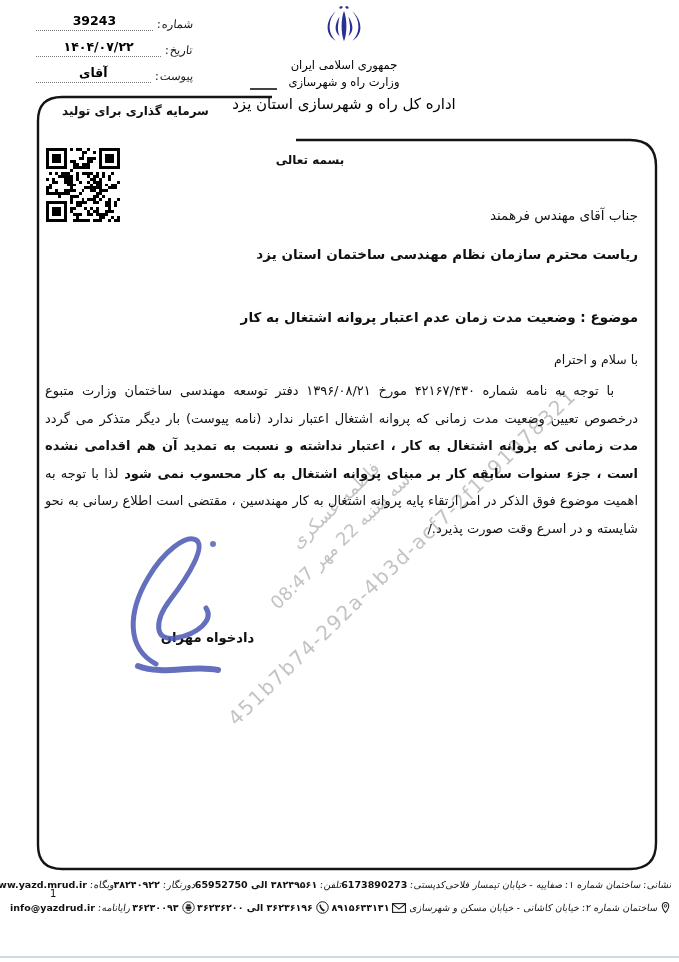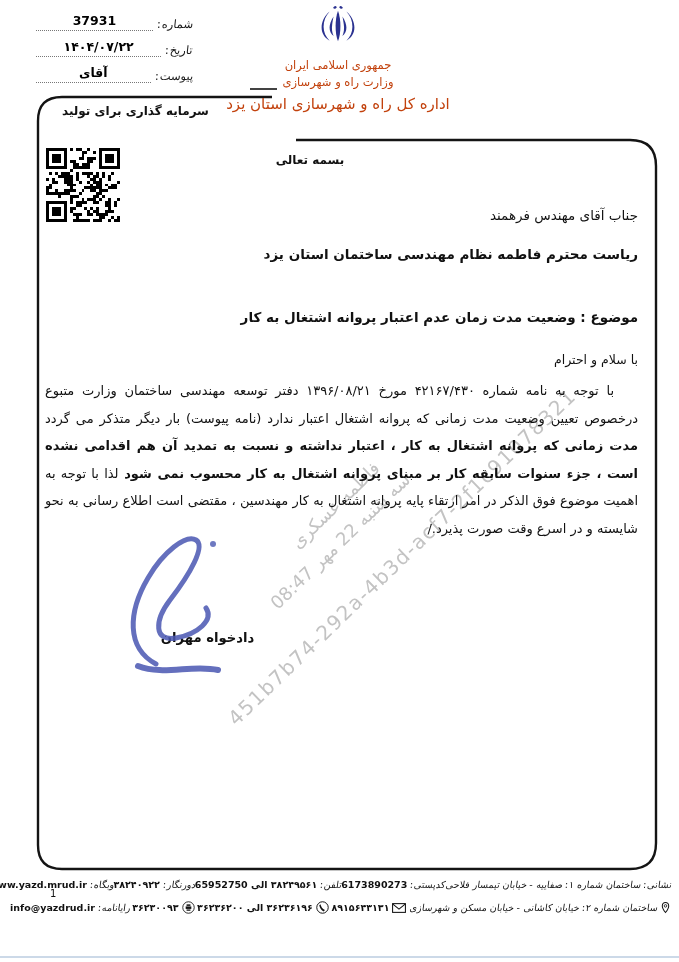--- a/index.html
+++ b/index.html
@@ -13,21 +13,21 @@
   svg.border-svg { position:absolute; inset:0; z-index:2; pointer-events:none; }
 
   
   .meta-block { left:36px; top:10px; width:156px; direction:rtl; z-index:3; }
   .meta-row { display:flex; align-items:flex-end; margin-bottom:5px; }
   .meta-label { font-style:italic; font-size:11.5px; color:#1a1a1a; white-space:nowrap; padding-left:4px; transform:skewX(8deg); }
   .meta-line { flex:1; border-bottom:1px dotted #777; text-align:center; padding-bottom:1px; min-height:15px; }
   .meta-value { font-weight:bold; font-size:12.5px; color:#000; }
 
   
-  .gov-header { left:216px; top:4px; width:244px; text-align:center; direction:rtl; z-index:3; color:#c2410c; }
+  .gov-header { left:222px; top:4px; width:244px; text-align:center; direction:rtl; z-index:3; color:#000000; }
   .gov-line1 { font-size:11.5px; margin-top:2px; white-space:nowrap; }
   .gov-line2 { font-size:11.5px; margin-top:3px; white-space:nowrap; }
   .gov-line3 { font-size:15px;  margin-top:6px; white-space:nowrap; font-weight:400; }
 
   .slogan { left:62px; top:104px; font-size:12px; font-weight:bold; direction:rtl; z-index:3; letter-spacing:0.5px; }
 
   .qr { left:46px; top:148px; width:74px; height:74px; z-index:3; }
 
   .bismillah { left:258px; top:153px; width:104px; text-align:center; font-weight:bold; font-size:12px; direction:rtl; z-index:3; }
 
@@ -77,21 +77,21 @@
     <line x1="250" y1="89" x2="277" y2="89" stroke="#141414" stroke-width="1.6"></line>
   </svg>
 
   <span class="wm wm-name">فاطمه عسکری</span>
   <span class="wm wm-datetime">سه شنبه 22 مهر 08:47</span>
   <span class="wm wm-uuid">451b7b74-292a-4b3d-acf7-2f1c91078321</span>
 
   <div class="abs meta-block">
     <div class="meta-row">
       <span class="meta-label">شماره:</span>
-      <span class="meta-line"><span class="meta-value">37931</span></span>
+      <span class="meta-line"><span class="meta-value">39243</span></span>
     </div>
     <div class="meta-row">
       <span class="meta-label">تاریخ:</span>
       <span class="meta-line"><span class="meta-value">۱۴۰۴/۰۷/۲۲</span></span>
     </div>
     <div class="meta-row">
       <span class="meta-label">پیوست:</span>
       <span class="meta-line"><span class="meta-value">آقای</span></span>
     </div>
   </div>
@@ -311,21 +311,21 @@
         <rect x="18" y="0" width="7" height="7" fill="#000"></rect>
         <rect x="19" y="1" width="5" height="5" fill="#fff"></rect>
         <rect x="20" y="2" width="3" height="3" fill="#000"></rect>
         <rect x="0" y="18" width="7" height="7" fill="#000"></rect>
         <rect x="1" y="19" width="5" height="5" fill="#fff"></rect>
         <rect x="2" y="20" width="3" height="3" fill="#000"></rect>
       </svg></div>
 
   <div class="abs bismillah">بسمه تعالی</div>
   <div class="rtl-right recipient1">جناب آقای مهندس فرهمند</div>
-  <div class="rtl-right recipient2">ریاست محترم فاطمه نظام مهندسی ساختمان استان یزد</div>
+  <div class="rtl-right recipient2">ریاست محترم سازمان نظام مهندسی ساختمان استان یزد</div>
   <div class="rtl-right subject">موضوع : وضعیت مدت زمان عدم اعتبار پروانه اشتغال به کار</div>
   <div class="rtl-right salutation">با سلام و احترام</div>
 
   <div class="abs body-par"><span>با توجه به نامه شماره ۴۲۱۶۷/۴۳۰  مورخ ۱۳۹۶/۰۸/۲۱ دفتر توسعه مهندسی ساختمان وزارت متبوع درخصوص تعیین وضعیت مدت زمانی که پروانه اشتغال اعتبار ندارد (نامه پیوست) بار دیگر متذکر می گردد </span><b>مدت زمانی که پروانه اشتغال به کار ، اعتبار نداشته و نسبت به تمدید آن هم اقدامی نشده است ، جزء سنوات سابقه کار بر مبنای پروانه اشتغال به کار محسوب نمی شود </b><span>لذا با توجه به اهمیت موضوع فوق الذکر در امر ارتقاء پایه پروانه اشتغال به کار مهندسین ، مقتضی است اطلاع رسانی به نحو شایسته و در اسرع وقت صورت پذیرد./</span></div>
 
   <span class="abs sig-svg">
     <svg width="130" height="160" viewBox="0 0 130 160">
       <g stroke="#4a57b2" fill="none" stroke-linecap="round" opacity="0.85">
         <path d="M38 148 C8 132 10 96 30 62 C45 36 68 18 78 24 C88 30 72 58 52 84 C36 105 36 126 58 122 C80 118 96 104 88 92" stroke-width="5"></path>
         <path d="M20 150 C45 160 75 148 100 154" stroke-width="6"></path>

